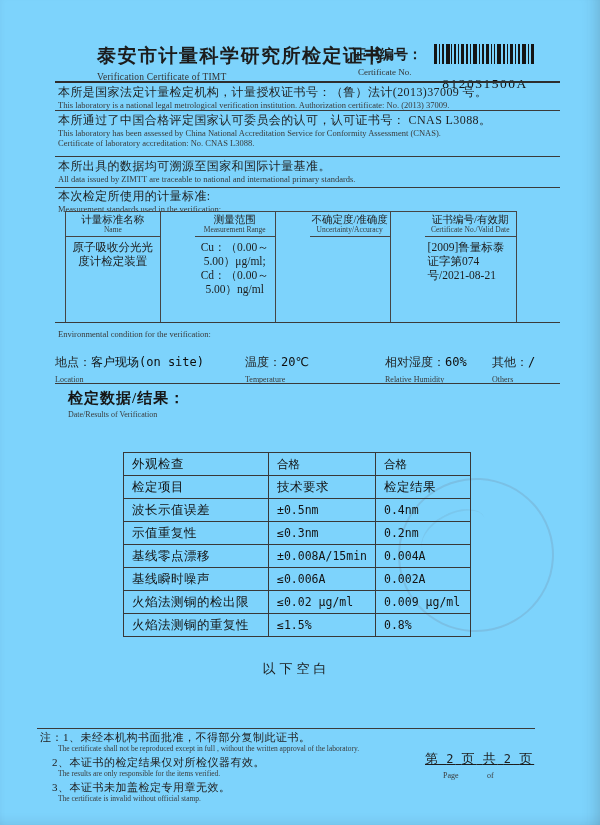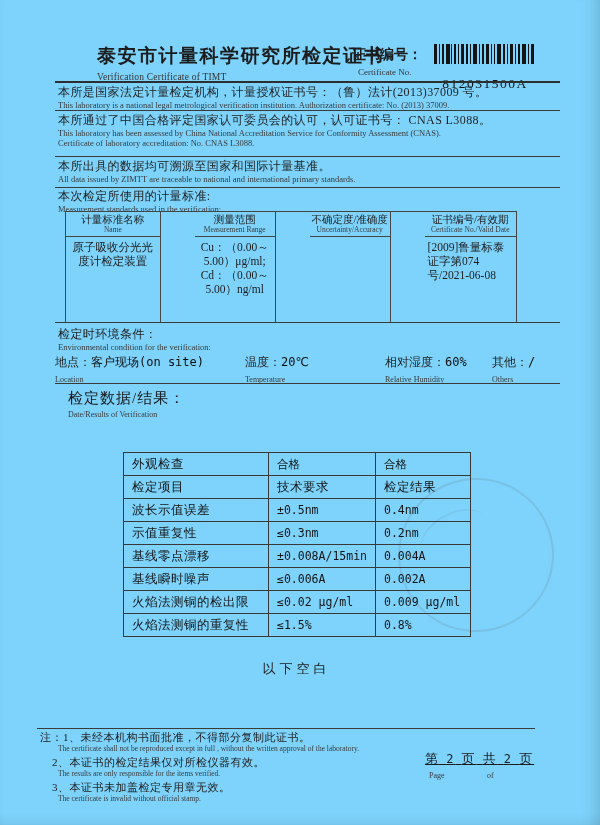--- a/index.html
+++ b/index.html
@@ -35,21 +35,21 @@
   .std-head .h-zh{font-size:10.5px;line-height:11.5px;color:#222;}
   .std-head .h-en{font-size:7.5px;line-height:8px;color:#3a3a3a;}
   .std-body{flex:1;padding:3px 2px;text-align:center;font-size:11.5px;line-height:14px;color:#1d1d1d;}
   .std-body.left{text-align:left;padding-left:3px;}
   
   .env-row{position:absolute;left:55px;top:352px;width:505px;display:flex;}
   .env-item .lab-zh{font-size:12px;color:#1f1f1f;}
   .env-item .val{font-family:"DejaVu Sans Mono","DejaVu Sans",sans-serif;font-size:12px;color:#0e0e0e;}
   .env-item .lab-en{font-size:8px;color:#3a3a3a;margin-top:4px;}
   
-  .res-head-zh{font-weight:normal;font-size:15px;letter-spacing:1px;color:#161616;}
+  .res-head-zh{font-weight:bold;font-size:15px;letter-spacing:1px;color:#161616;}
   .res-head-en{font-size:8px;color:#3a3a3a;margin-top:2px;}
   table.res{position:absolute;left:123px;top:452px;border-collapse:collapse;table-layout:fixed;}
   table.res td{box-sizing:border-box;border:1.5px solid #383838;height:23px;padding:0 2px 0 8px;
     font-family:"DejaVu Sans","Liberation Sans",sans-serif;font-size:12.5px;color:#141414;letter-spacing:.5px;white-space:nowrap;overflow:hidden;}
   table.res td.val{font-family:"DejaVu Sans Mono","DejaVu Sans",sans-serif;font-size:11.5px;letter-spacing:0;}
   .blank-note{position:absolute;left:123px;top:660px;width:347px;text-align:center;
     font-family:"DejaVu Sans","Liberation Sans",sans-serif;font-size:13px;letter-spacing:4px;color:#1a1a1a;}
   
   .stamp{position:absolute;left:398px;top:478px;width:152px;height:150px;border:2.5px solid rgba(110,120,140,.20);
     border-radius:50%;transform:rotate(-8deg);}
@@ -59,21 +59,21 @@
   .notes{position:absolute;left:40px;top:731px;width:430px;}
   .note-zh{font-size:11px;line-height:12px;letter-spacing:.5px;color:#222;}
   .note-en{font-size:7.5px;line-height:8px;color:#3a3a3a;margin:2px 0 3px 0;}
   .ind1{padding-left:12px;}
   .ind2{padding-left:18px;}
   
   .pagebox{position:absolute;left:425px;top:750px;width:120px;}
   .pageline{font-family:"DejaVu Sans","Liberation Sans",sans-serif;font-size:13px;color:#1d1d1d;letter-spacing:2px;text-decoration:underline;}
   .pageline .num{font-family:"DejaVu Sans Mono",monospace;font-size:12px;}
   .pageen{position:relative;height:10px;font-size:8px;color:#3a3a3a;margin-top:3px;}
-  .pageen .pg{position:absolute;left:4px;}
+  .pageen .pg{position:absolute;left:18px;}
   .pageen .of{position:absolute;left:62px;}
   .barcode-svg rect{fill:#141414;}
 </style>
 </head>
 <body>
 
 <div class="page">
 
   <div class="abs" style="left:97px;top:43px;">
     <div class="title-zh">泰安市计量科学研究所检定证书</div>
@@ -159,27 +159,26 @@
       <div class="std-head">
         <div class="h-zh">不确定度/准确度</div>
         <div class="h-en">Uncertainty/Accuracy</div>
       </div>
     </div>
     <div class="std-col" style="width:119px;">
       <div class="std-head">
         <div class="h-zh">证书编号/有效期</div>
         <div class="h-en">Certificate No./Valid Date</div>
       </div>
-      <div class="std-body left">[2009]鲁量标泰证字第074号/2021-06-08</div>
+      <div class="std-body left">[2009]鲁量标泰证字第074号/2021-08-21</div>
     </div>
   </div>
   <div class="rule" style="top:322px;"></div>
 
   <div class="stmt" style="top:328px;">
-    <div class="zh-l">检定时环境条件：</div>
     <div class="en-l">Environmental condition for the verification:</div>
   </div>
   <div class="env-row">
     <div class="env-item" style="width:190px;">
       <div><span class="lab-zh">地点：</span><span class="val">客户现场(on site)</span></div>
       <div class="lab-en">Location</div>
     </div>
     <div class="env-item" style="width:140px;">
       <div><span class="lab-zh">温度：</span><span class="val">20℃</span></div>
       <div class="lab-en">Temperature</div>

